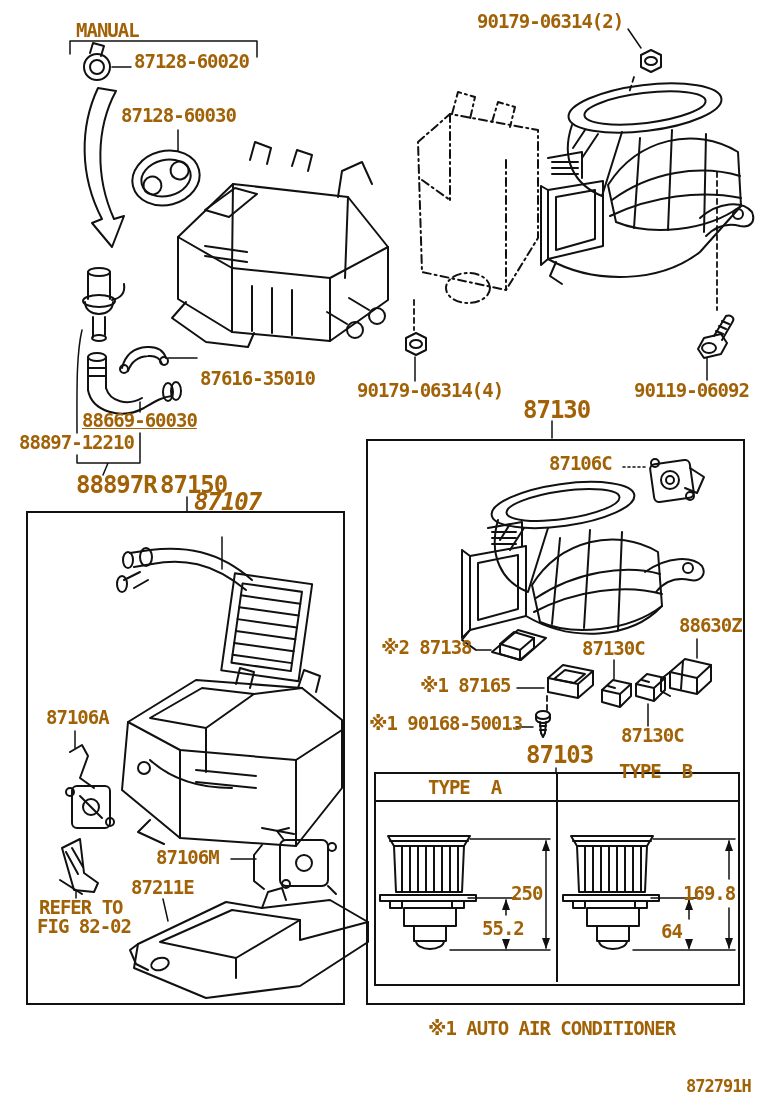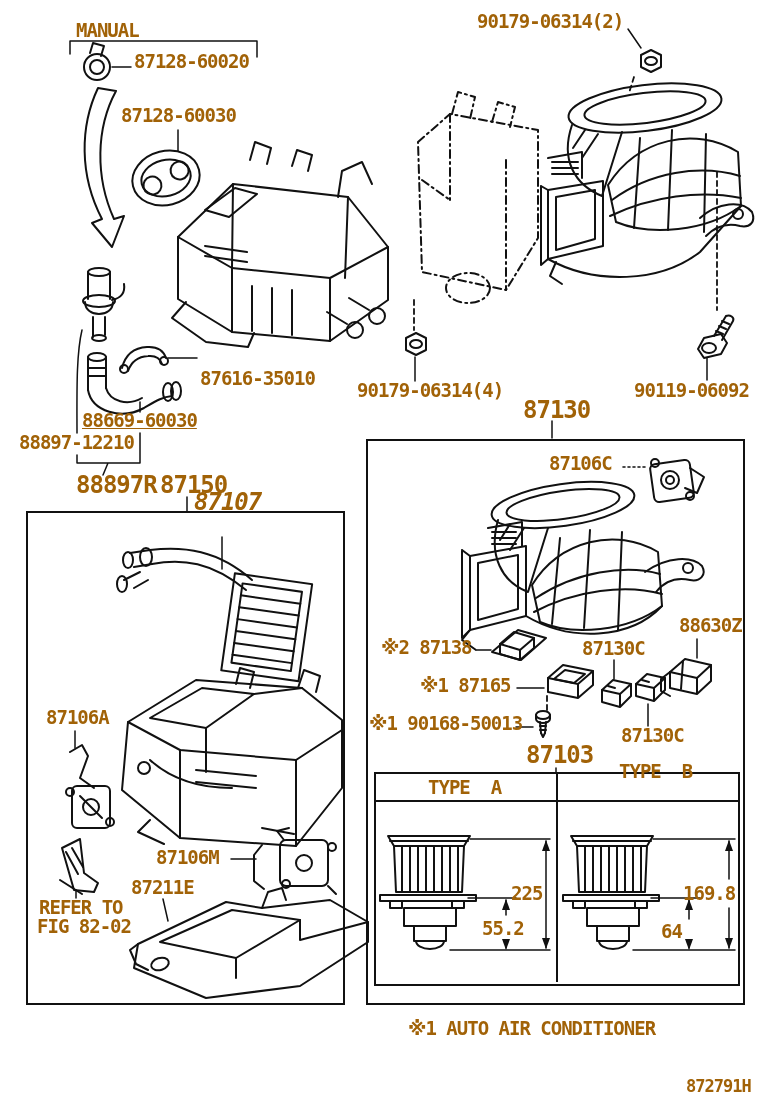--- a/index.html
+++ b/index.html
@@ -351,21 +351,21 @@
   <div class="lbl big" style="left:526px;top:743px;">87103</div>
   <div class="lbl big" style="left:194px;top:490px;font-style:italic;">87107</div>
   <div class="lbl" style="left:46px;top:708px;">87106A</div>
   <div class="lbl" style="left:156px;top:848px;">87106M</div>
   <div class="lbl" style="left:131px;top:878px;">87211E</div>
   <div class="lbl" style="left:39px;top:898px;text-align:center;">REFER TO</div>
   <div class="lbl" style="left:37px;top:917px;">FIG 82-02</div>
 
   <div class="lbl" style="left:428px;top:778px;">TYPE  A</div>
   <div class="lbl" style="left:611px;top:762px;margin-left:8px;">TYPE  B</div>
-  <div class="lbl" style="left:511px;top:884px;">225</div>
+  <div class="lbl" style="left:511px;top:884px;">250</div>
   <div class="lbl" style="left:482px;top:919px;">55.2</div>
   <div class="lbl" style="left:683px;top:884px;">169.8</div>
   <div class="lbl" style="left:661px;top:922px;">64</div>
 
-  <div class="lbl" style="left:408px;top:1019px;">※1 AUTO AIR CONDITIONER</div>
+  <div class="lbl" style="left:428px;top:1019px;">※1 AUTO AIR CONDITIONER</div>
   <div class="lbl small" style="left:686px;top:1078px;">872791H</div>
 
 </div>
 
 </body></html>

